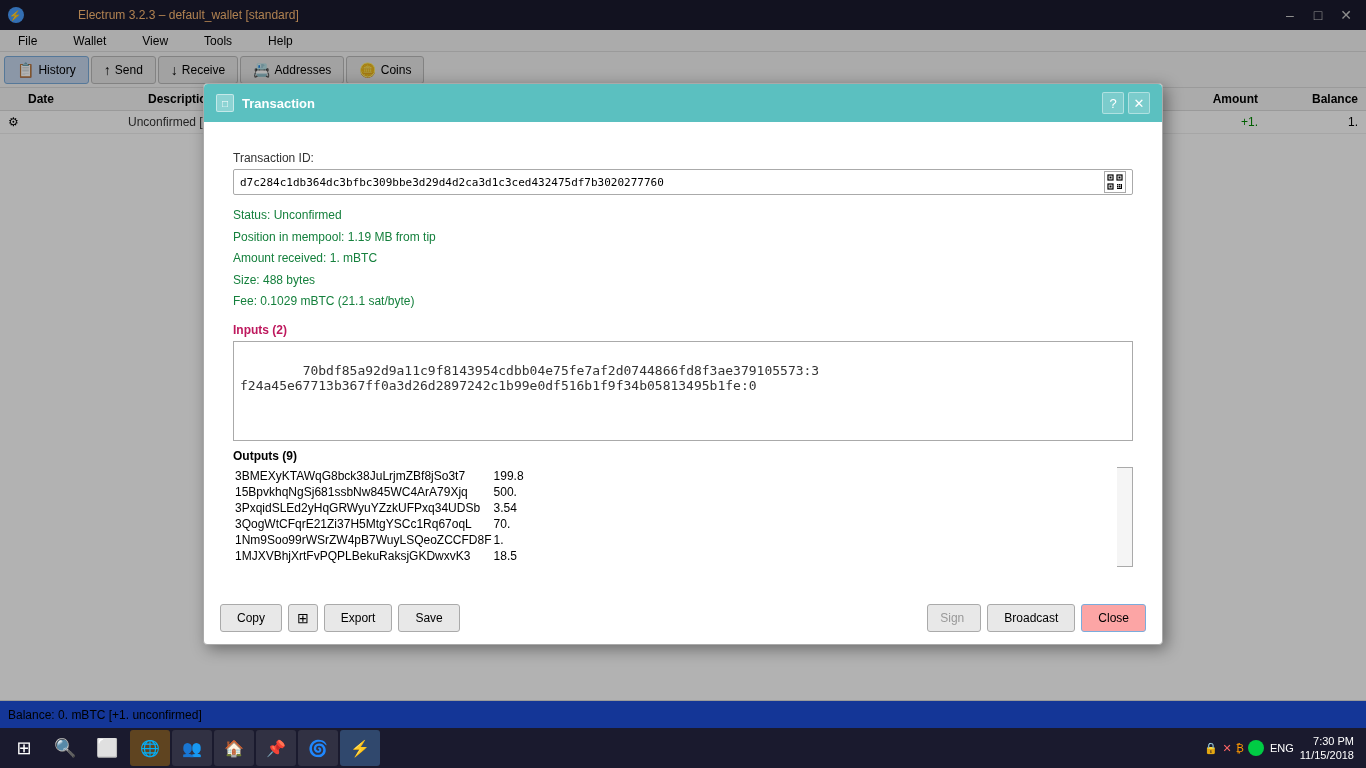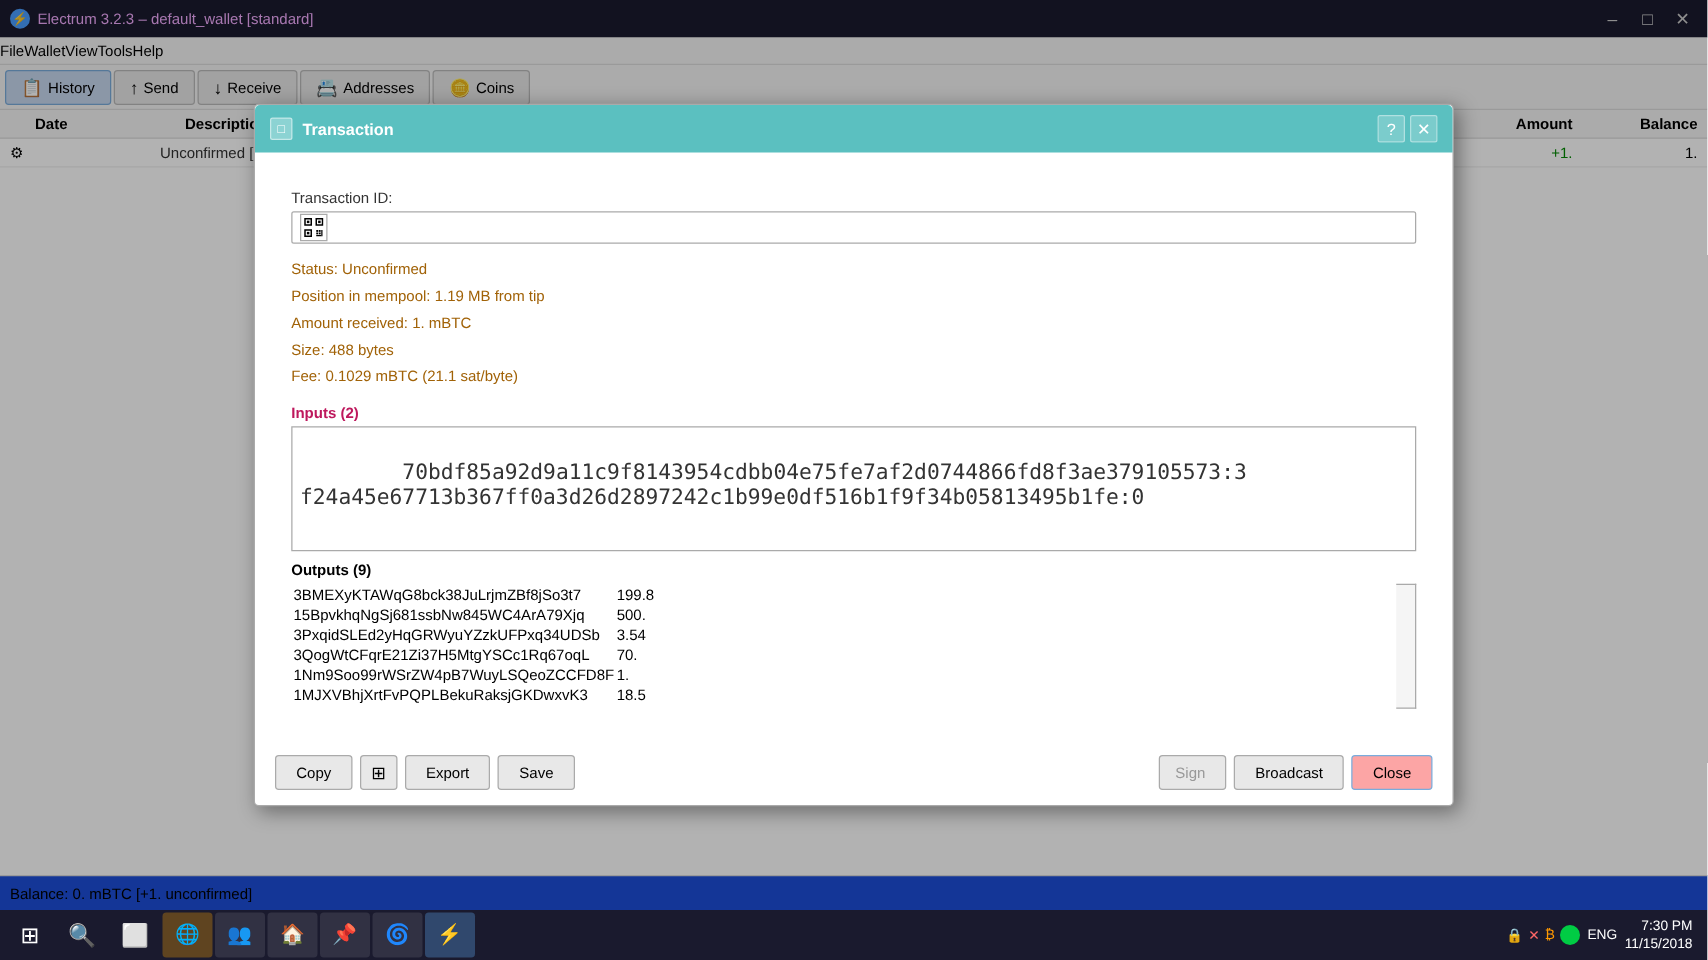--- a/index.html
+++ b/index.html
@@ -30,42 +30,42 @@
       gap: 6px;
     }
     .title-bar-icon {
       width: 16px;
       height: 16px;
       background: #4a9eff;
       border-radius: 50%;
       display: flex; align-items:center; justify-content:center;
       font-size: 10px; color: white;
     }
-    .title-bar-title { font-size: 12px; color: #f0abfc; }
+    .title-bar-title { font-size: 12px; color: #fdba74; margin-left: 48px; }
     .title-bar-controls { display: flex; gap: 4px; }
     .title-btn {
       width: 24px; height: 18px;
       background: transparent;
       border: none;
       color: #ccc;
       font-size: 14px;
       cursor: pointer;
       display: flex; align-items: center; justify-content: center;
     }
 
     
     .menu-bar {
       background: #f5f5f5;
       height: 22px;
       display: flex;
       align-items: center;
       border-bottom: 1px solid #ddd;
     }
     .menu-item {
-      padding: 2px 0;
+      padding: 2px 18px;
       font-size: 12px;
       cursor: pointer;
       height: 100%;
       display: flex; align-items: center;
     }
 
     
     .toolbar {
       background: #f5f5f5;
       height: 36px;
@@ -270,36 +270,36 @@
       background: white;
       cursor: pointer;
       display: flex; align-items:center; justify-content:center;
       font-size: 14px;
     }
 
     .info-block {
       margin: 10px 0;
       font-size: 12px;
       line-height: 1.8;
-      color: #a16207;
+      color: #15803d;
     }
 
     .section-label {
       font-size: 12px;
       font-weight: bold;
       margin: 8px 0 4px 0;
       color: #be185d;
     }
 
     .inputs-box {
       border: 1px solid #aaa;
       background: white;
       padding: 6px;
       font-family: monospace;
-      font-size: 17px;
+      font-size: 13px;
       height: 100px;
       overflow-y: auto;
       color: #333;
       white-space: pre;
     }
 
     .outputs-label {
       font-size: 12px;
       font-weight: bold;
       margin: 8px 0 4px 0;
@@ -417,20 +417,21 @@
       <div class="dialog-controls">
         <button class="dialog-ctrl-btn">?</button>
         <button class="dialog-ctrl-btn">✕</button>
       </div>
     </div>
 
     <div class="dialog-body">
 
       <div class="field-label">Transaction ID:</div>
       <div class="field-input">
+        <span class="field-input-text">d7c284c1db364dc3bfbc309bbe3d29d4d2ca3d1c3ced432475df7b3020277760</span>
         <div class="qr-icon" title="QR Code">
           <svg width="16" height="16" viewBox="0 0 16 16" fill="none">
             <rect x="1" y="1" width="5" height="5" stroke="black" stroke-width="1.2" fill="none"></rect>
             <rect x="2.5" y="2.5" width="2" height="2" fill="black"></rect>
             <rect x="10" y="1" width="5" height="5" stroke="black" stroke-width="1.2" fill="none"></rect>
             <rect x="11.5" y="2.5" width="2" height="2" fill="black"></rect>
             <rect x="1" y="10" width="5" height="5" stroke="black" stroke-width="1.2" fill="none"></rect>
             <rect x="2.5" y="11.5" width="2" height="2" fill="black"></rect>
             <rect x="10" y="10" width="1.5" height="1.5" fill="black"></rect>
             <rect x="12" y="10" width="1.5" height="1.5" fill="black"></rect>

